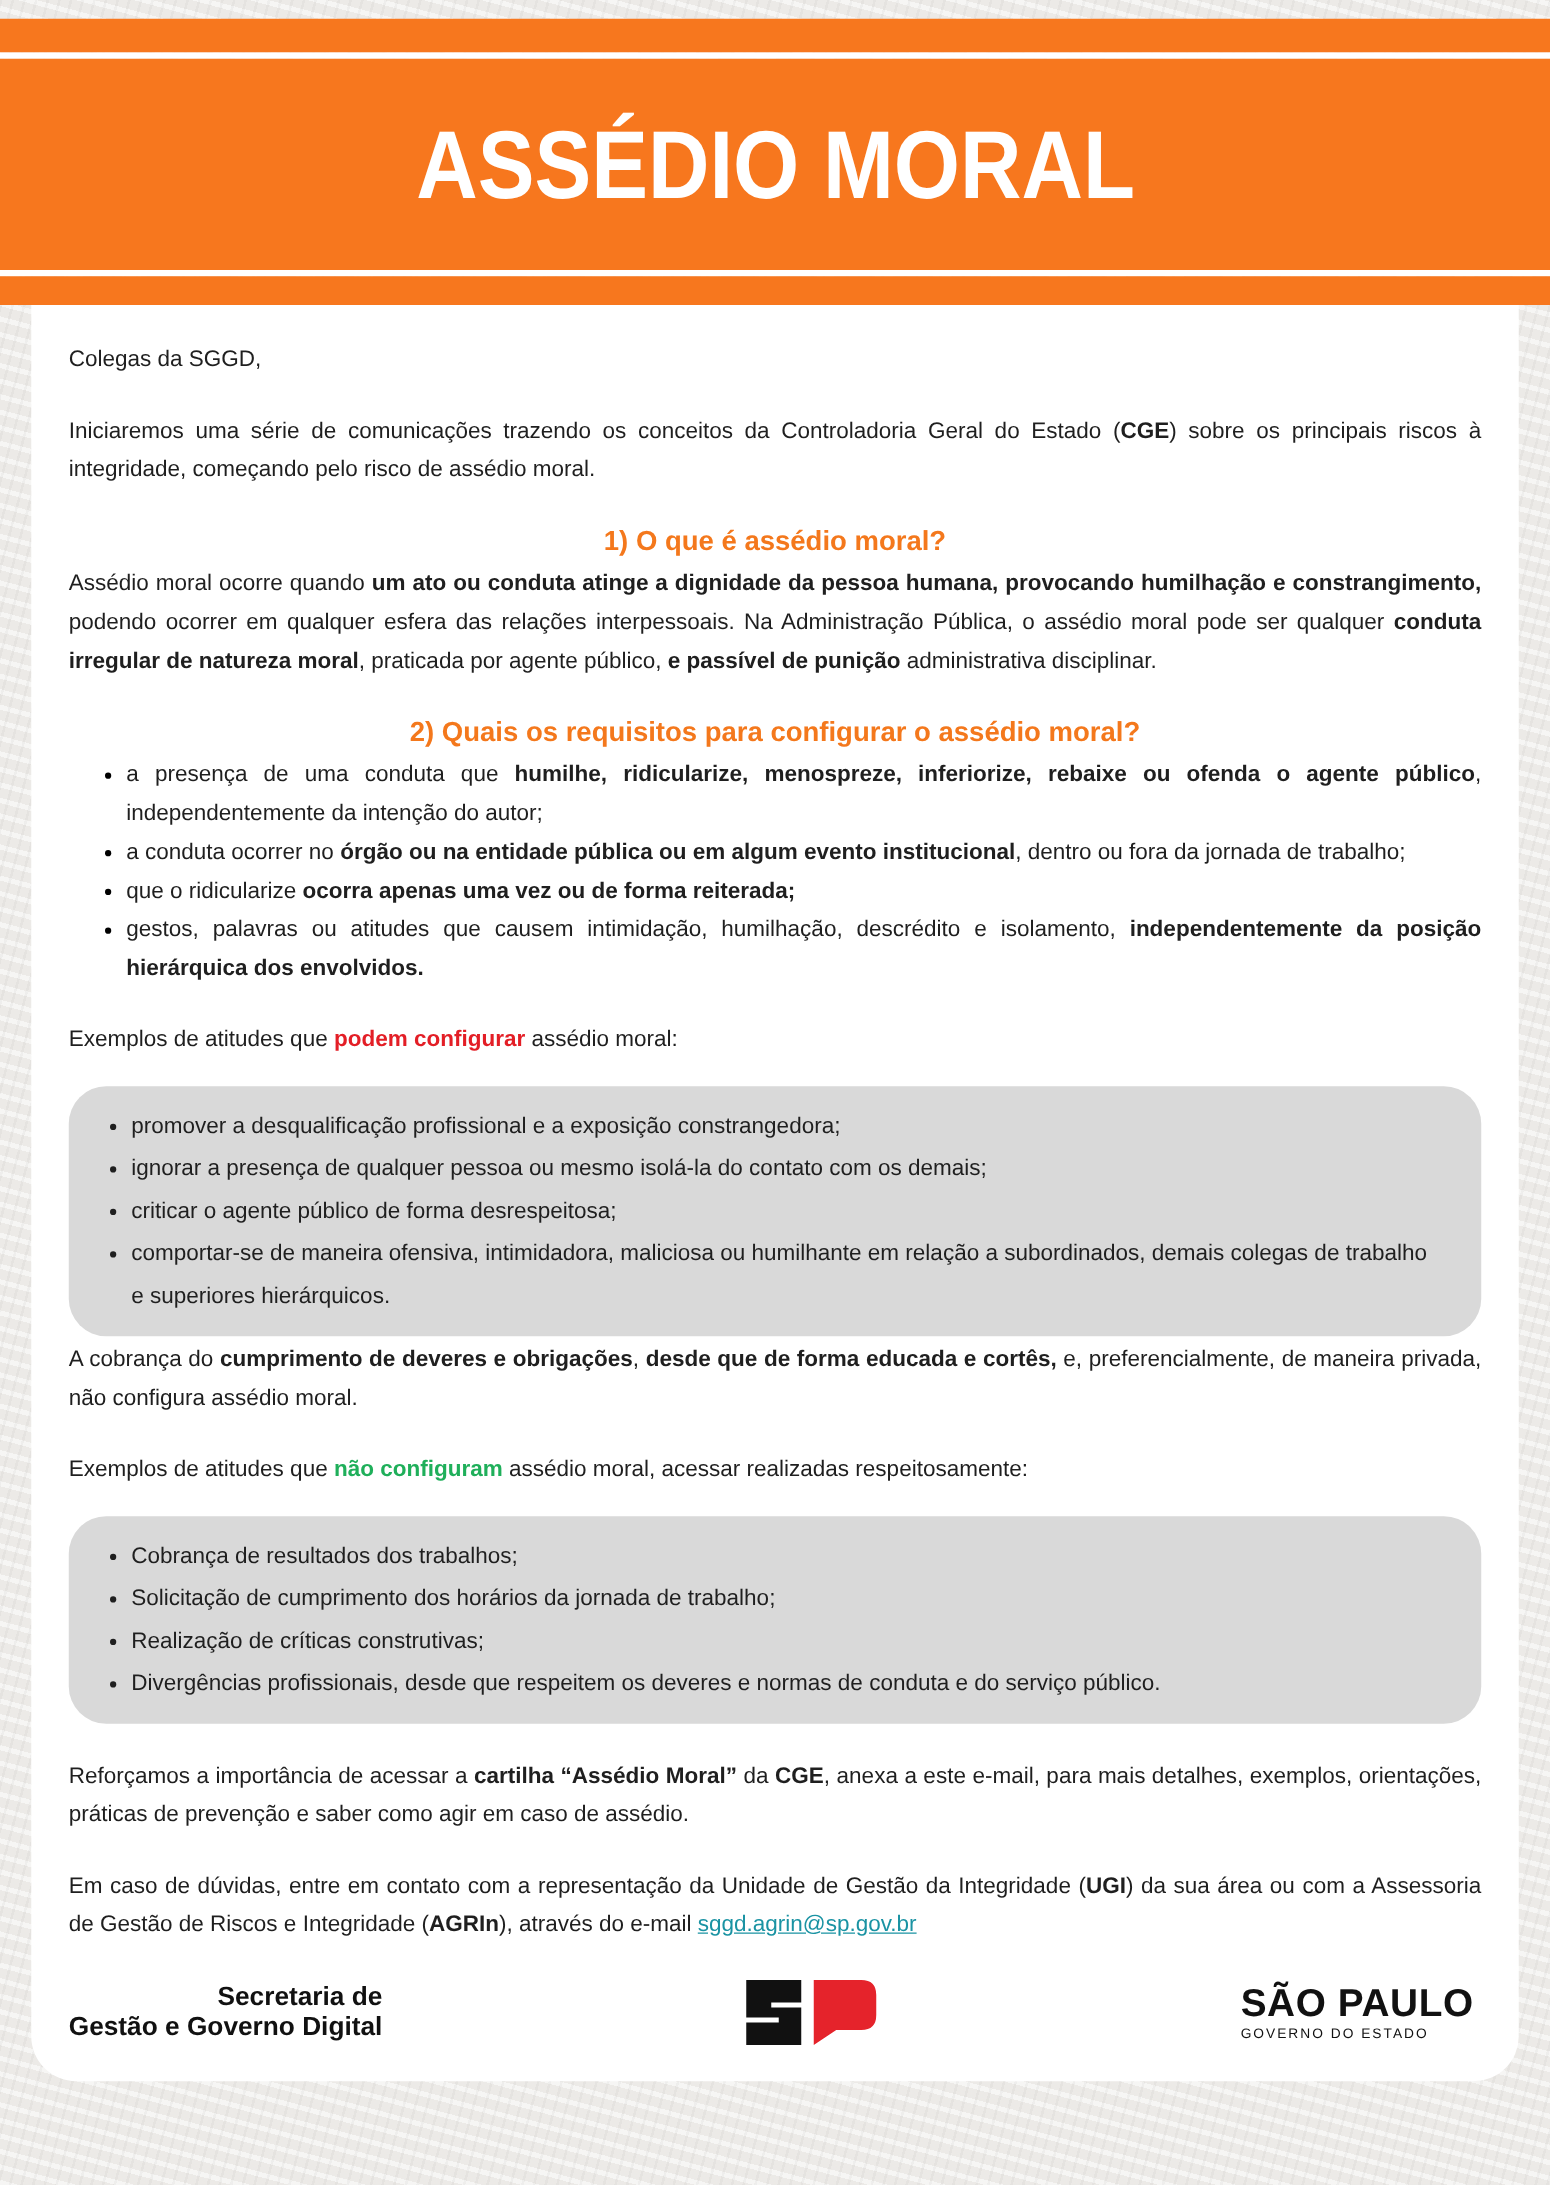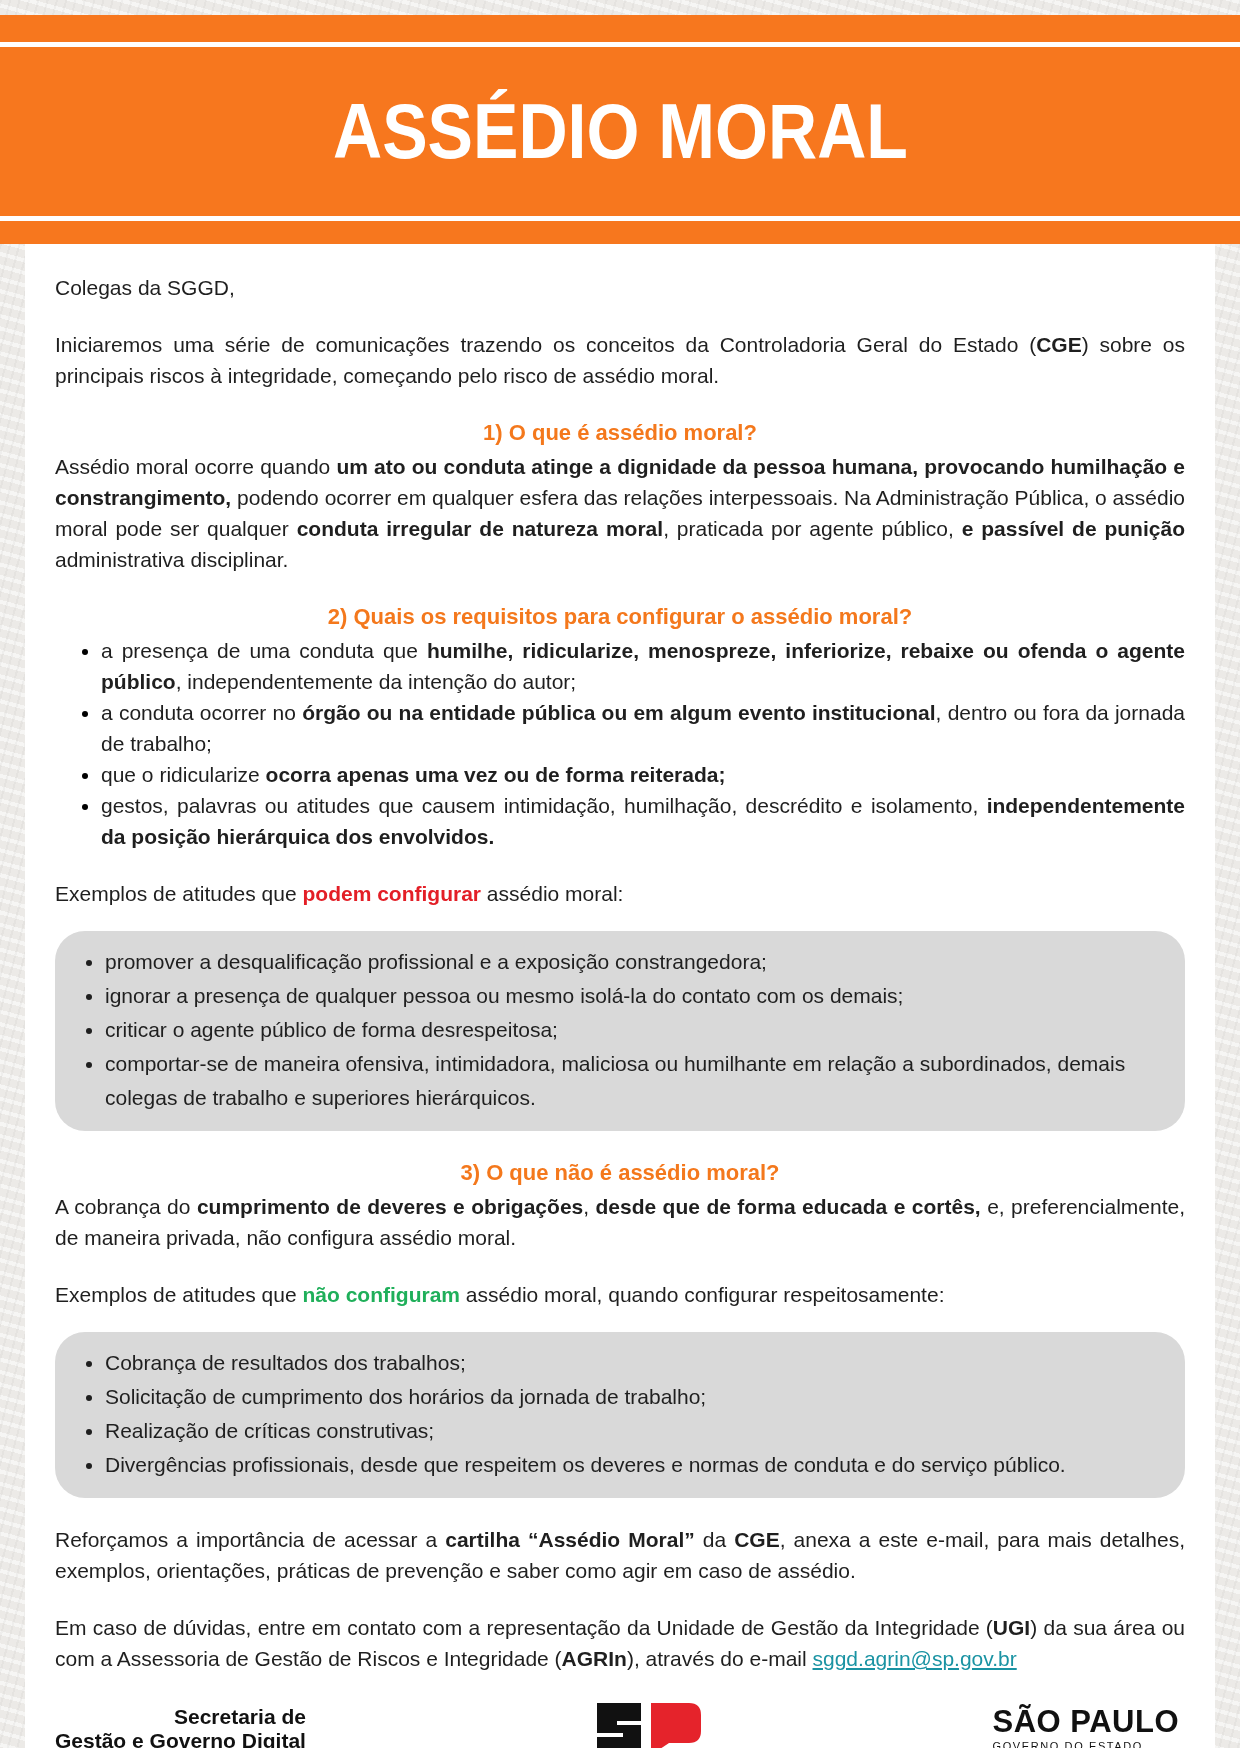--- a/index.html
+++ b/index.html
@@ -43,21 +43,21 @@
     white-space:nowrap;
   }
 
   
   .card{
     margin:0 25px;
     background:#ffffff;
     border-radius:0 0 36px 36px;
     padding:28px 30px 26px 30px;
   }
-  .card p, .card li, .card h2{font-size:21px;line-height:31px;}
+  .card p, .card li, .card h2{font-size:18px;line-height:31px;}
   .card p{text-align:justify;}
   h2.sec-heading{
     color:var(--heading-orange);
     font-size:22px;
     font-weight:700;
     margin-top:26px;
     text-align:center;
   }
   .p-block{margin-top:26px;}
   .p-after-heading{margin-top:3px;}
@@ -137,24 +137,23 @@
 
     <div class="gray-box">
       <ul>
           <li><span>promover a desqualificação profissional e a exposição constrangedora;</span></li>
           <li><span>ignorar a presença de qualquer pessoa ou mesmo isolá-la do contato com os demais;</span></li>
           <li><span>criticar o agente público de forma desrespeitosa;</span></li>
           <li><span>comportar-se de maneira ofensiva, intimidadora, maliciosa ou humilhante em relação a subordinados, demais colegas de trabalho e superiores hierárquicos.</span></li>
         </ul>
     </div>
 
-    <h2 class="sec-heading">3) O que não é assédio moral?</h2>
     <p class="p-after-heading"><span>A cobrança do </span><span class="s-b">cumprimento de deveres e obrigações</span><span>, </span><span class="s-b">desde que de forma educada e cortês,</span><span> e, preferencialmente, de maneira privada, não configura assédio moral.</span></p>
 
-    <p class="p-block"><span>Exemplos de atitudes que </span><span class="s-green">não configuram</span><span> assédio moral, quando configurar respeitosamente:</span></p>
+    <p class="p-block"><span>Exemplos de atitudes que </span><span class="s-green">não configuram</span><span> assédio moral, acessar realizadas respeitosamente:</span></p>
 
     <div class="gray-box">
       <ul>
           <li><span>Cobrança de resultados dos trabalhos;</span></li>
           <li><span>Solicitação de cumprimento dos horários da jornada de trabalho;</span></li>
           <li><span>Realização de críticas construtivas;</span></li>
           <li><span>Divergências profissionais, desde que respeitem os deveres e normas de conduta e do serviço público.</span></li>
         </ul>
     </div>
 

